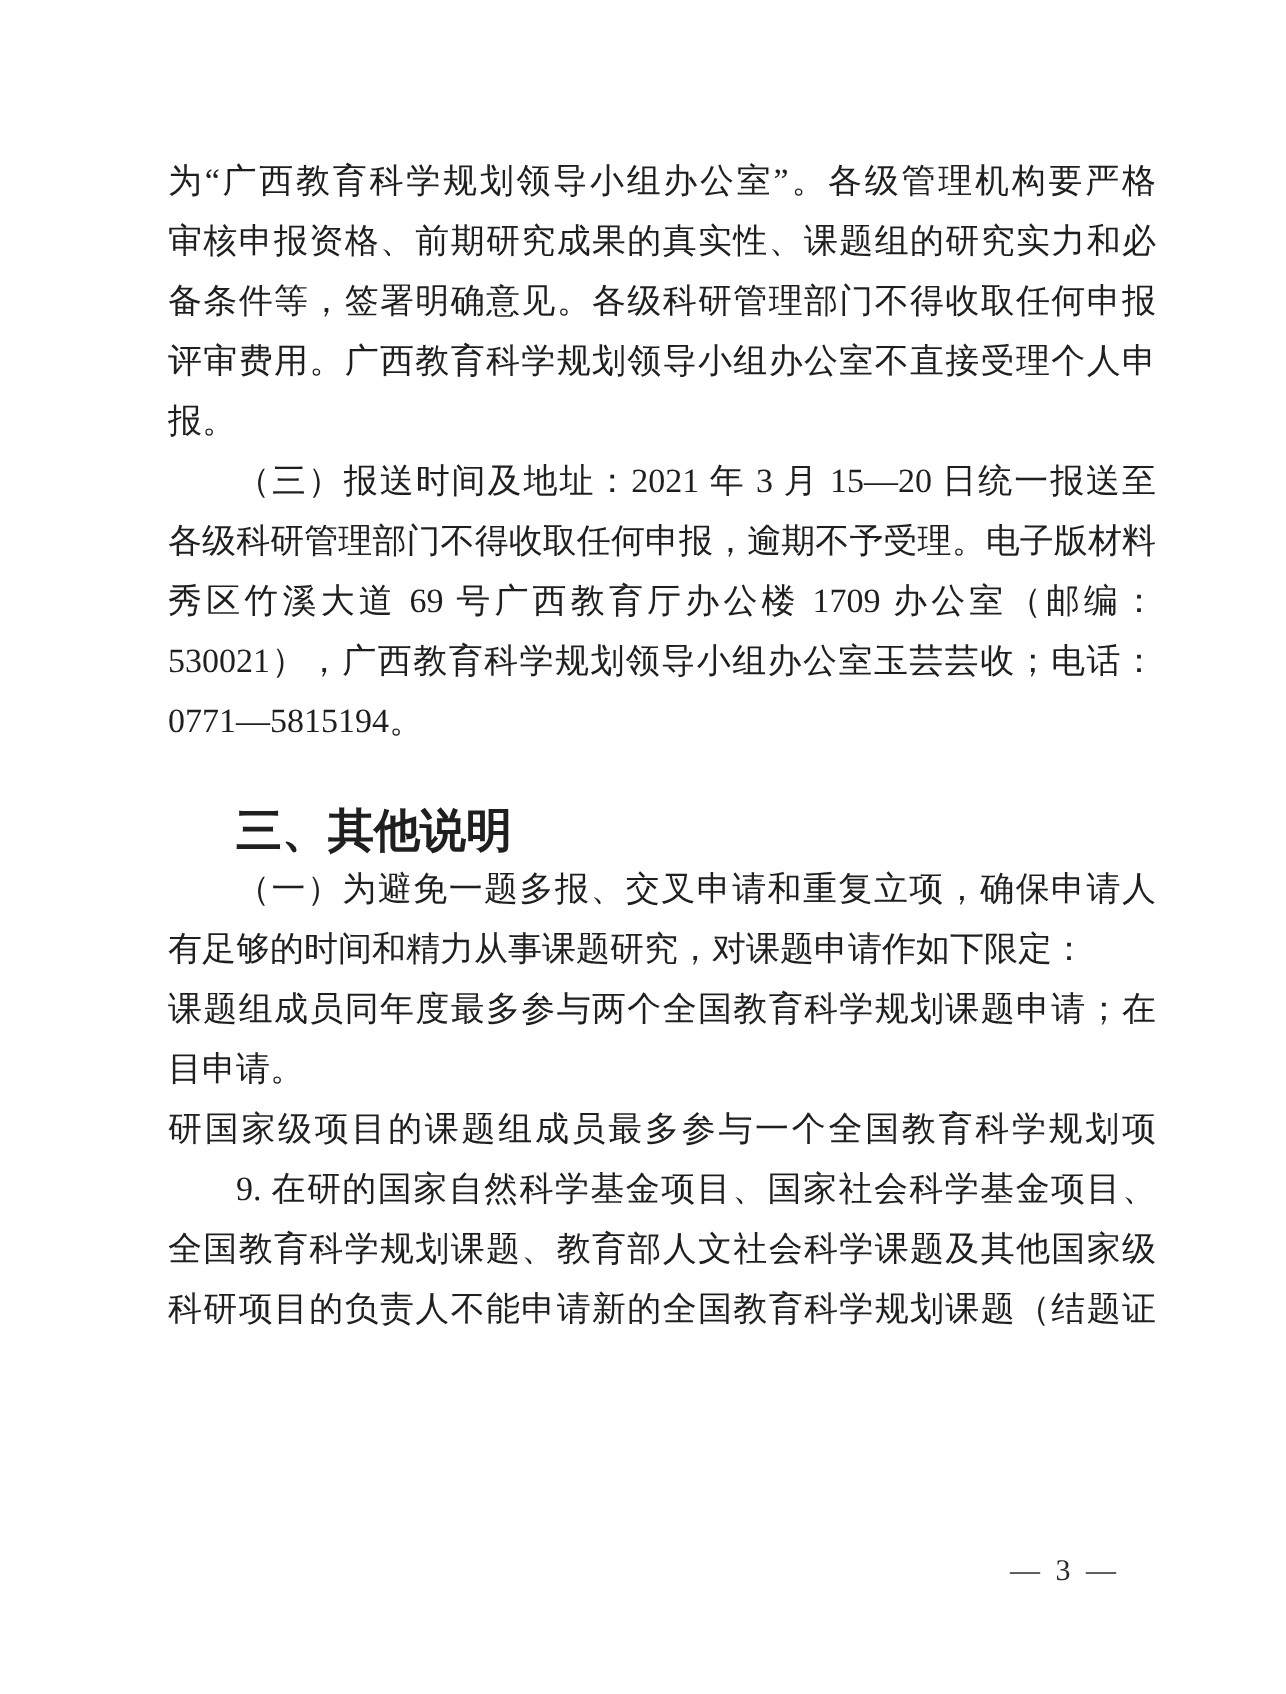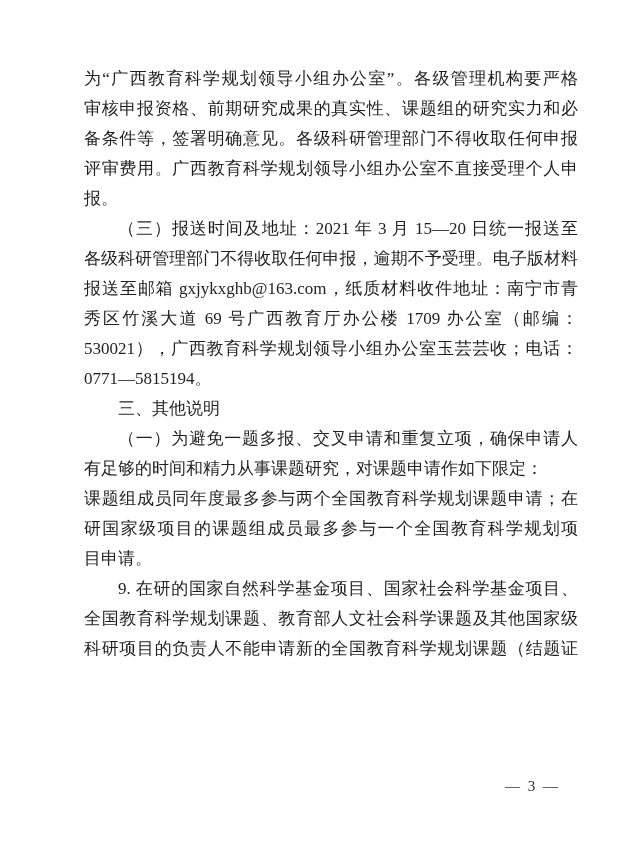--- a/index.html
+++ b/index.html
@@ -16,21 +16,21 @@
     overflow: hidden;
   }
   .page {
     position: absolute;
     inset: 0;
     background: #ffffff;
   }
   .doc-body {
     position: absolute;
     left: 84px;
-    top: 64px;
+    top: 76px;
     width: 494px;
   }
   .block {
     margin: 0;
     padding: 0;
   }
   .line {
     font-size: 17px;
     line-height: 30px;
     height: 30px;
@@ -40,23 +40,24 @@
     white-space: normal;
   }
   .line.last {
     text-align-last: left;
   }
   .line.indent {
     text-indent: 34px;
   }
   .block.heading .line {
     font-family: "Liberation Sans", "DejaVu Sans", sans-serif;
-    font-weight: 400;
-    font-size: 17px;
+    font-weight: 700;
+    font-size: 23px;
     text-align-last: left;
+    margin-top: 24px;
   }
   .page-number {
     position: absolute;
     top: 776px;
     right: 83px;
     font-size: 15px;
     line-height: 20px;
     letter-spacing: 2px;
     color: #2a2a2a;
     font-family: "Liberation Serif", "DejaVu Serif", serif;
@@ -70,36 +71,35 @@
       <div class="block paragraph">
         <div class="line">为“广西教育科学规划领导小组办公室”。各级管理机构要严格</div>
         <div class="line">审核申报资格、前期研究成果的真实性、课题组的研究实力和必</div>
         <div class="line">备条件等，签署明确意见。各级科研管理部门不得收取任何申报</div>
         <div class="line">评审费用。广西教育科学规划领导小组办公室不直接受理个人申</div>
         <div class="line last">报。</div>
       </div>
       <div class="block paragraph">
         <div class="line indent">（三）报送时间及地址：2021 年 3 月 15—20 日统一报送至</div>
         <div class="line">各级科研管理部门不得收取任何申报，逾期不予受理。电子版材料</div>
-        <div class="line">报送至邮箱 gxjykxghb@163.com，纸质材料收件地址：南宁市青</div>
         <div class="line">秀区竹溪大道 69 号广西教育厅办公楼 1709 办公室（邮编：</div>
         <div class="line">530021），广西教育科学规划领导小组办公室玉芸芸收；电话：</div>
         <div class="line last">0771—5815194。</div>
       </div>
       <div class="block heading">
         <div class="line indent last">三、其他说明</div>
       </div>
       <div class="block paragraph">
         <div class="line indent">（一）为避免一题多报、交叉申请和重复立项，确保申请人</div>
         <div class="line last">有足够的时间和精力从事课题研究，对课题申请作如下限定：</div>
       </div>
       <div class="block paragraph">
         <div class="line">课题组成员同年度最多参与两个全国教育科学规划课题申请；在</div>
+        <div class="line last">目申请。</div>
         <div class="line">研国家级项目的课题组成员最多参与一个全国教育科学规划项</div>
-        <div class="line last">目申请。</div>
       </div>
       <div class="block paragraph">
         <div class="line indent">9. 在研的国家自然科学基金项目、国家社会科学基金项目、</div>
         <div class="line">全国教育科学规划课题、教育部人文社会科学课题及其他国家级</div>
         <div class="line">科研项目的负责人不能申请新的全国教育科学规划课题（结题证</div>
       </div>
     </main>
   <footer class="page-number">— 3 —</footer>
 </div>
 

